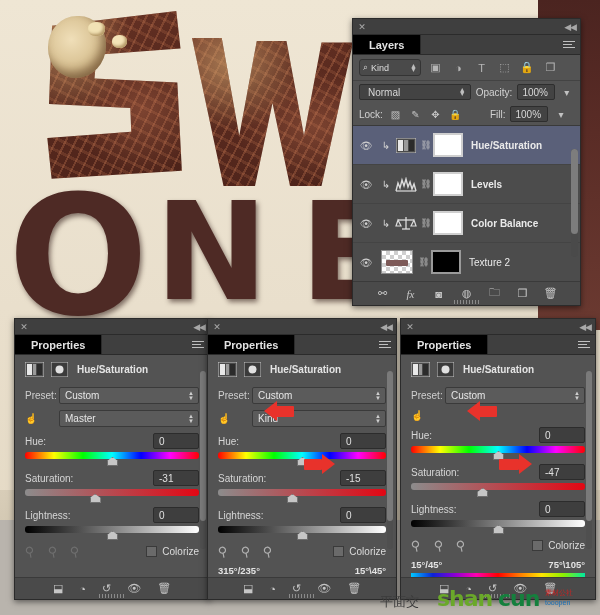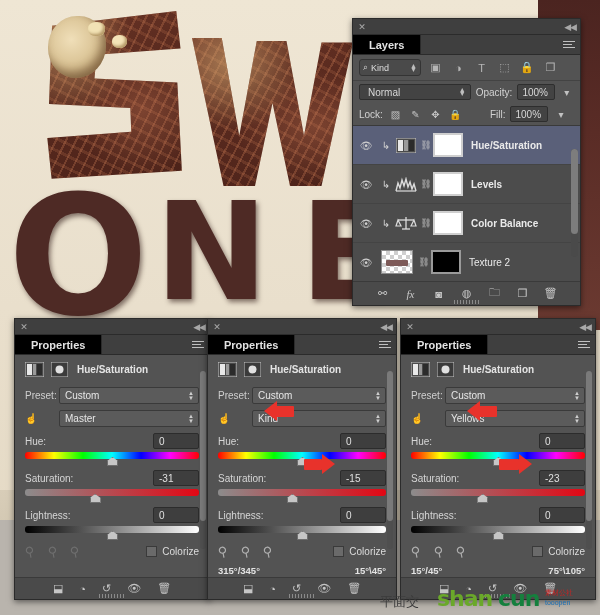--- a/index.html
+++ b/index.html
@@ -612,21 +612,21 @@
         <span class="ed">⚲</span>
         <span class="ed">⚲</span>
         <span class="ed">⚲</span>
         <span class="colorize">
           <span class="chk"></span>
           <span class="colorize-lbl">Colorize</span>
         </span>
       </div>
 
       <div class="range-row">
-        <span>315°/345°</span>
+        <span>315°/235°</span>
         <span>15°\45°</span>
       </div>
       <div class="spectrum"></div>
     </div>
     <div class="props-scroll">
         <span></span>
       </div>
     <div class="props-footer">
       <span class="pf">⬓</span>
       <span class="pf">◔</span>
@@ -677,40 +677,36 @@
     <div class="props-body">
       <div class="row">
         <span class="cap">Preset:</span>
         <span class="sel">
           <span>Custom</span>
           <span class="arrows">▲<br>▼</span>
         </span>
       </div>
       <div class="row">
         <span class="hand-ico cap">☝</span>
-        <span class="sel">
-          <span>Yellows</span>
-          <span class="arrows">▲<br>▼</span>
-        </span>
       </div>
 
       <div class="slider-group">
         <div class="sl-head">
           <span class="sl-label">Hue:</span>
           <span class="sl-val">0</span>
         </div>
         <div class="track hue">
             <span class="knob" style="left:50%"></span>
           </div>
       </div>
 
       <div class="slider-group">
         <div class="sl-head">
           <span class="sl-label">Saturation:</span>
-          <span class="sl-val">-23</span>
+          <span class="sl-val">-47</span>
         </div>
         <div class="track sat">
             <span class="knob" style="left:41%"></span>
           </div>
       </div>
 
       <div class="slider-group">
         <div class="sl-head">
           <span class="sl-label">Lightness:</span>
           <span class="sl-val">0</span>

